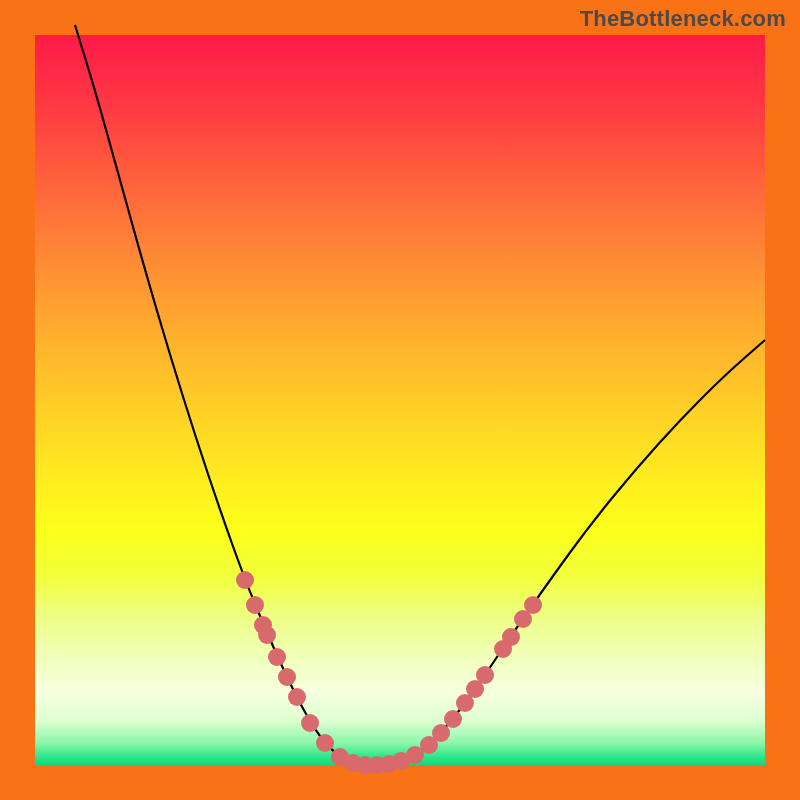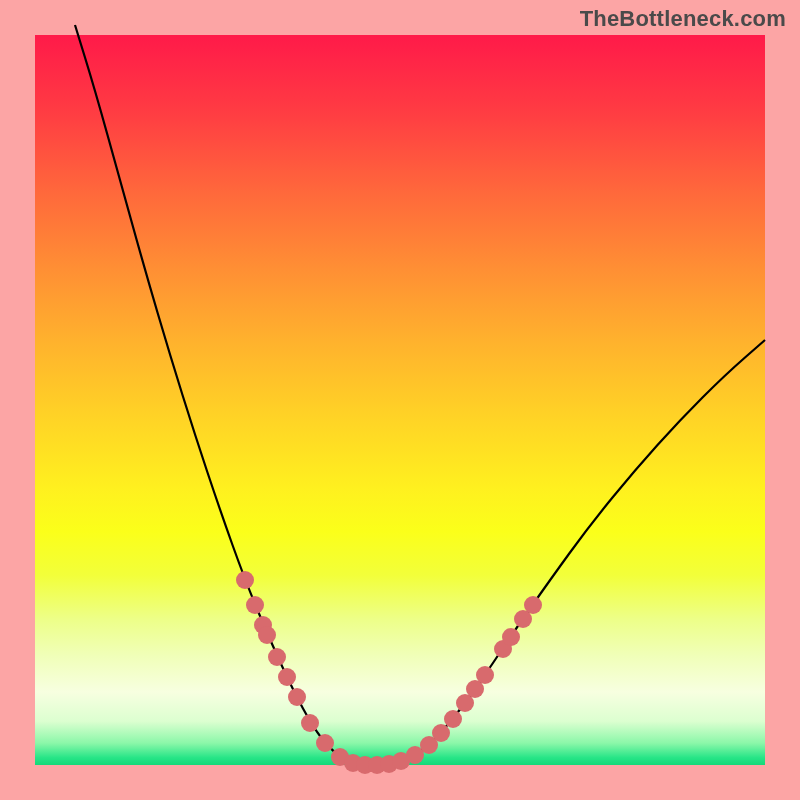--- a/index.html
+++ b/index.html
@@ -8,21 +8,21 @@
     width: 800px;
     height: 800px;
     background: #000;
     font-family: Arial, Helvetica, sans-serif;
     overflow: hidden;
   }
   .outer {
     position: relative;
     width: 800px;
     height: 800px;
-    background: #fca5a5;
+    background: #f97316;
   }
   .watermark {
     position: absolute;
     top: 6px;
     right: 14px;
     color: #4a4a4a;
     font-size: 22px;
     font-weight: 600;
     letter-spacing: 0.2px;
     z-index: 10;

